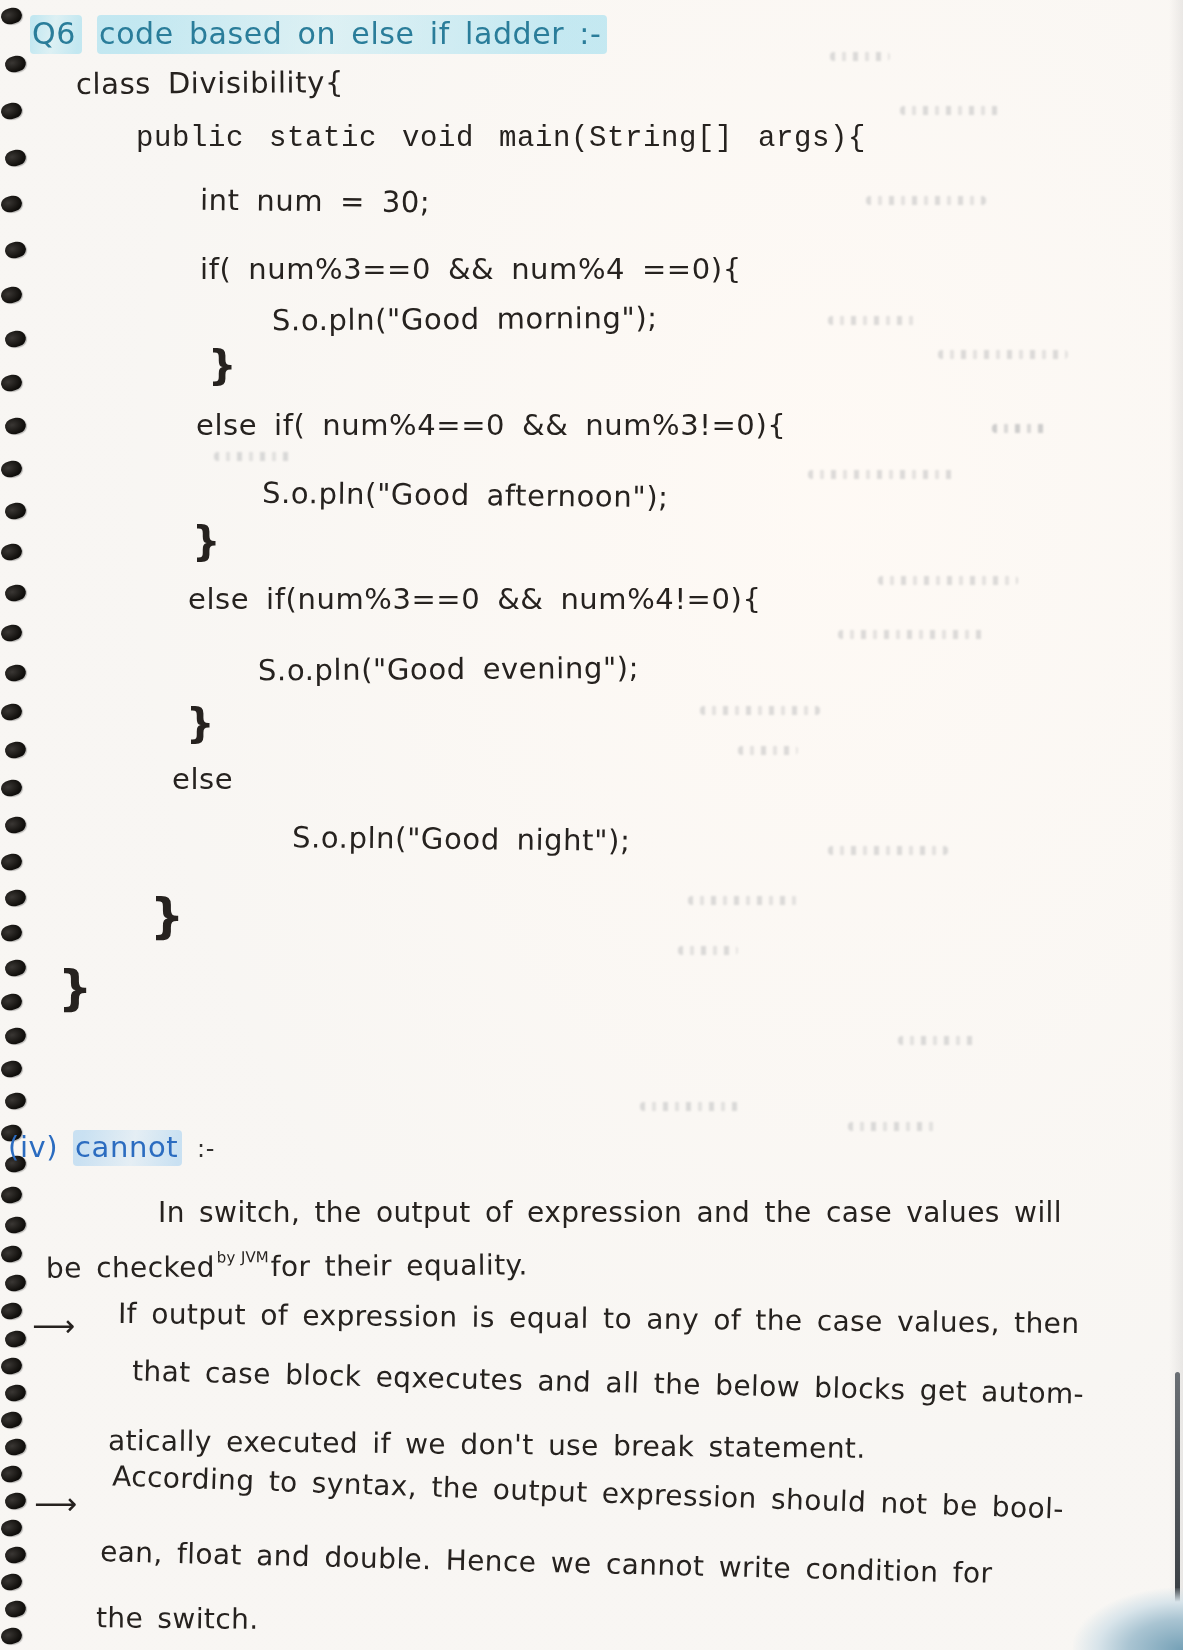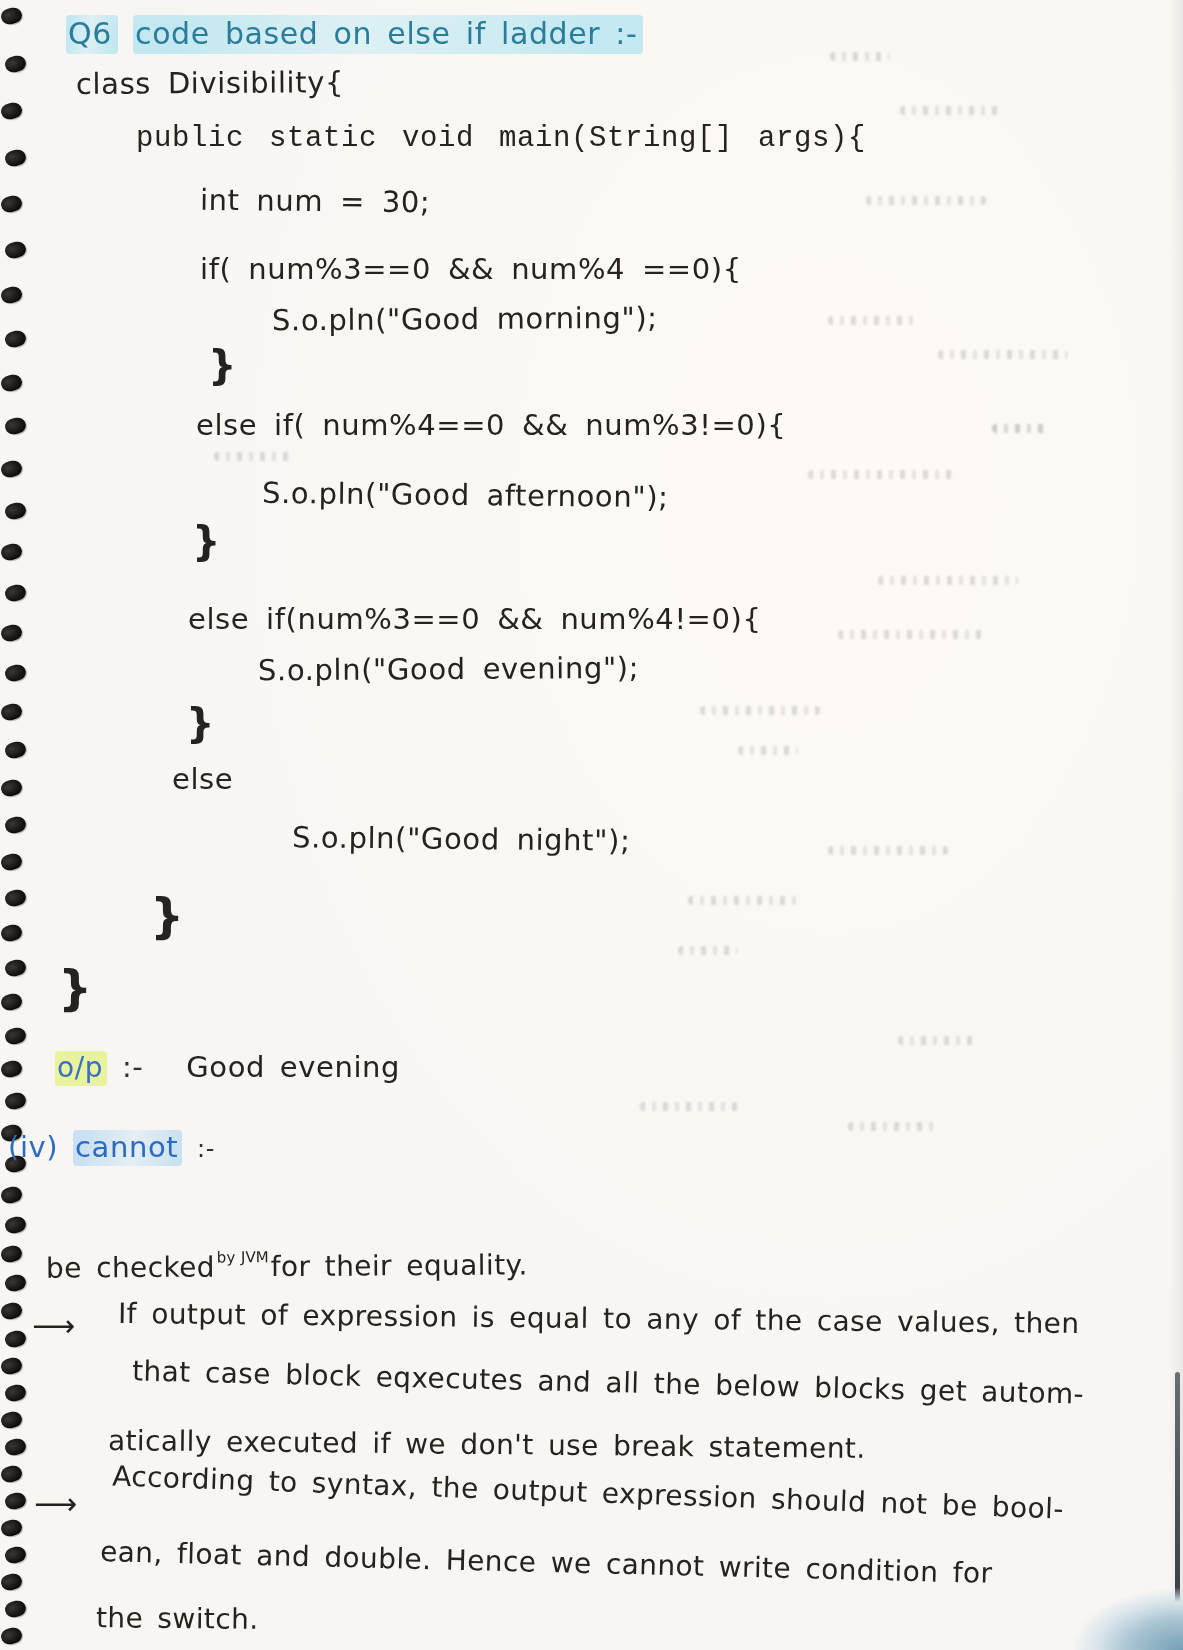--- a/index.html
+++ b/index.html
@@ -21,21 +21,21 @@
   .ln{position:absolute;white-space:nowrap;font-size:29px;letter-spacing:.6px;word-spacing:5px;
     color:var(--body-ink,#26221f);}
   .code{word-spacing:7px;}
   .brace{font-size:40px;font-weight:bold;}
   .brace-big{font-size:48px;font-weight:bold;}
   .r-a{transform:rotate(-.4deg);}
   .r-b{transform:rotate(.6deg);}
   .r-c{transform:rotate(1.4deg);}
   .r-d{transform:rotate(2deg);}
   
-  .heading{font-size:30px;color:var(--heading-ink,#2a7d9a);font-weight:500;margin-left:36px;}
+  .heading{font-size:30px;color:var(--heading-ink,#2a7d9a);font-weight:500;}
   .hl-cyan{background:linear-gradient(100deg, rgba(130,214,238,.45) 8%, rgba(150,225,245,.28) 45%, rgba(130,214,238,.45) 90%);
     border-radius:4px;padding:1px 6px 3px 2px;}
   
   .olabel{color:var(--output-ink,#3b6fc0);background:var(--output-hl,#e9f39e);
     border-radius:4px;padding:0 4px 2px 2px;font-size:28px;}
   .sep{color:#32302e;}
   
   .section-num{color:var(--section-ink,#2b6cc0);font-size:29px;}
   .section-name{color:var(--section-ink,#2b6cc0);font-size:29px;
     background:linear-gradient(100deg, rgba(125,190,240,.38) 10%, rgba(160,210,248,.22) 55%, rgba(125,190,240,.38) 95%);
@@ -118,40 +118,36 @@
 
   <div class="ln code r-a" style="left:76px;top:66px;">class Divisibility{</div>
   <div class="ln code" style="left:136px;top:122px;font-family:Liberation Mono, monospace;">public static void main(String[] args){</div>
   <div class="ln code r-b" style="left:200px;top:184px;">int num = 30;</div>
   <div class="ln code" style="left:200px;top:252px;">if( num%3==0 &amp;&amp; num%4 ==0){</div>
   <div class="ln code r-a" style="left:272px;top:302px;">S.o.pln("Good morning");</div>
   <div class="ln code brace" style="left:208px;top:342px;">}</div>
   <div class="ln code" style="left:196px;top:408px;">else if( num%4==0 &amp;&amp; num%3!=0){</div>
   <div class="ln code r-b" style="left:262px;top:478px;">S.o.pln("Good afternoon");</div>
   <div class="ln code brace" style="left:192px;top:518px;">}</div>
-  <div class="ln code" style="left:188px;top:602px;">else if(num%3==0 &amp;&amp; num%4!=0){</div>
+  <div class="ln code" style="left:188px;top:582px;">else if(num%3==0 &amp;&amp; num%4!=0){</div>
   <div class="ln code r-a" style="left:258px;top:652px;">S.o.pln("Good evening");</div>
   <div class="ln code brace" style="left:186px;top:700px;">}</div>
   <div class="ln code" style="left:172px;top:762px;">else</div>
   <div class="ln code r-b" style="left:292px;top:822px;">S.o.pln("Good night");</div>
   <div class="ln code brace-big" style="left:150px;top:888px;">}</div>
   <div class="ln code brace-big" style="left:58px;top:960px;">}</div>
 
-  <div class="ln" style="left:55px;top:1050px;">
-    <span class="olabel">o/p</span>
-    <span class="sep">:-</span>
-    <span style="margin-left:28px;">Good evening</span>
-  </div>
 
   <div class="ln" style="left:8px;top:1130px;">
     <span class="section-num">(iv)</span>
     <span class="section-name">cannot</span>
     <span class="sep" style="font-size:24px;">:-</span>
   </div>
 
+  <div class="ln note" style="left:158px;top:1196px;">In switch, the output of expression and the case values will</div>
   <div class="ln note r-a" style="left:46px;top:1250px;">
     <span>be checked</span><span class="sup">by JVM</span><span>for their equality.</span>
   </div>
 
   <div class="ln arrow" style="left:32px;top:1308px;">⟶</div>
   <div class="ln note r-b" style="left:118px;top:1302px;">If output of  expression is equal to any of the case values, then</div>
   <div class="ln note r-c" style="left:132px;top:1366px;">that case block eqxecutes and all the below blocks get autom-</div>
   <div class="ln note r-b" style="left:108px;top:1428px;">atically executed if we don't use break statement.</div>
 
   <div class="ln arrow" style="left:34px;top:1486px;">⟶</div>

